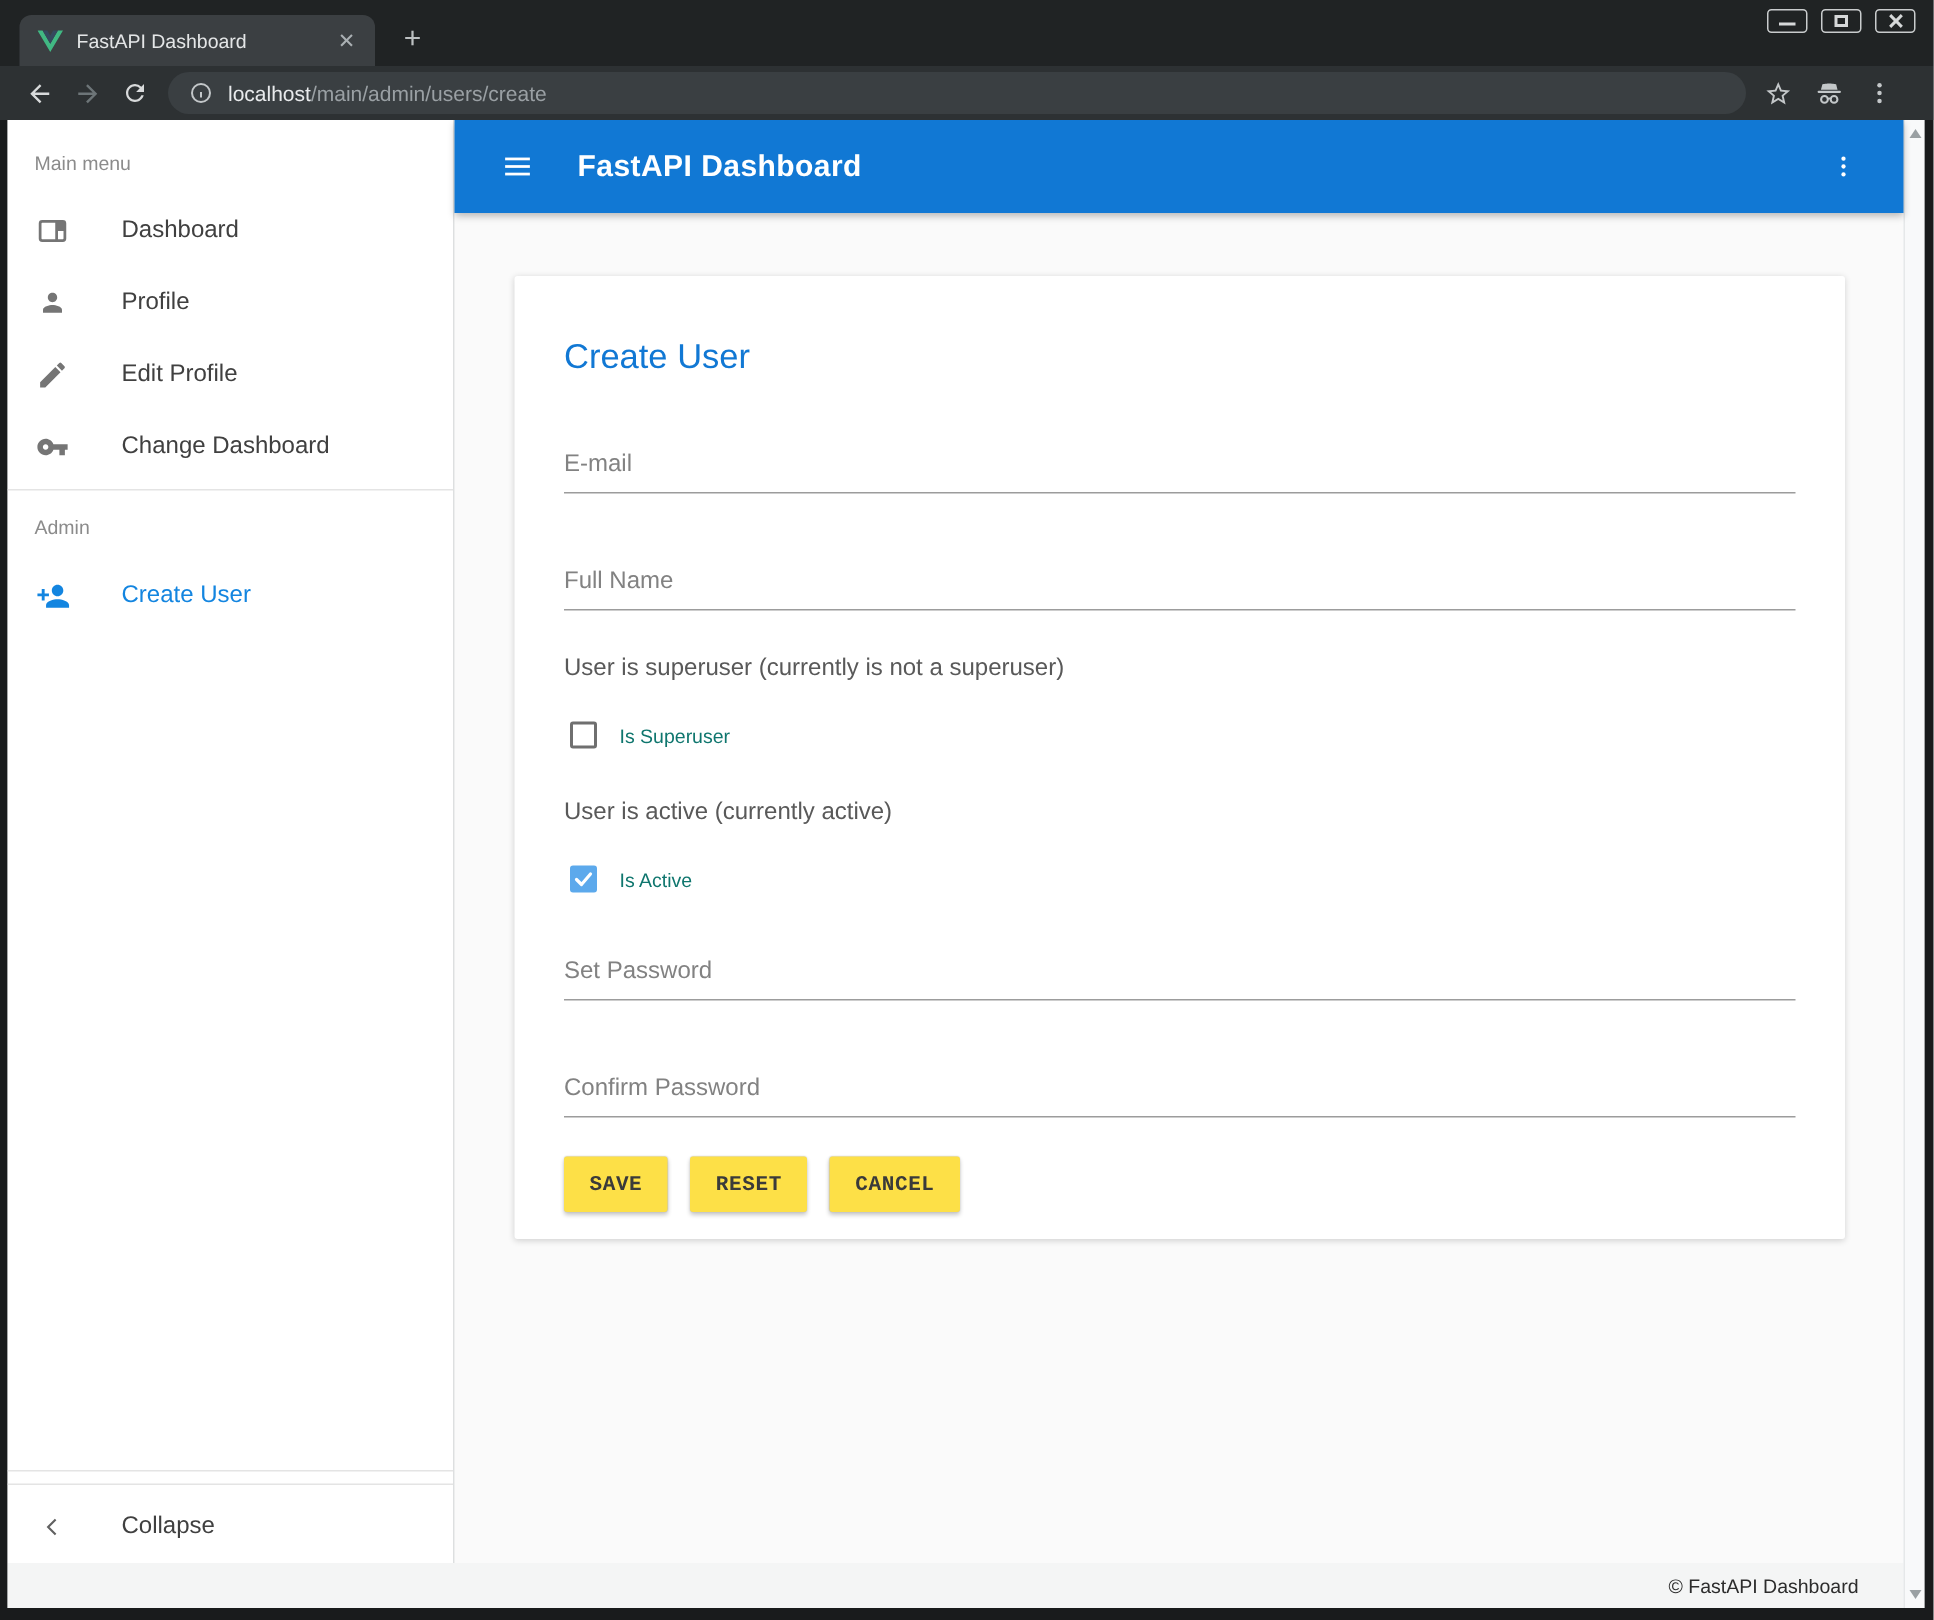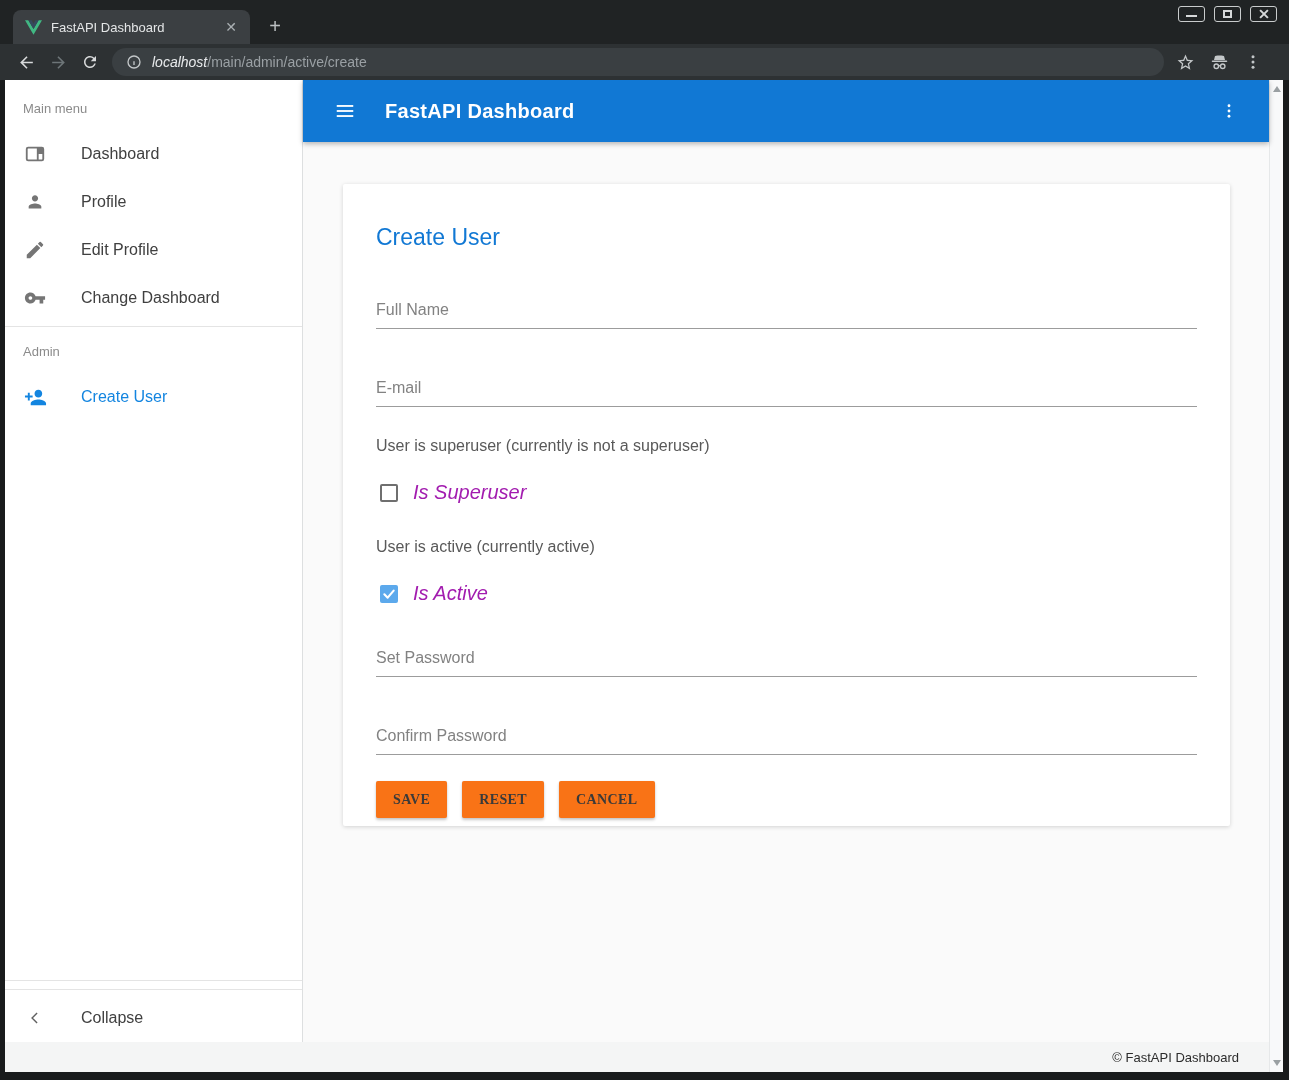--- a/index.html
+++ b/index.html
@@ -21,21 +21,21 @@
   .win-btn .x1, .win-btn .x2 { position:absolute; left:50%; top:50%; width:11px; height:2px; background:#d6d8d9; }
   .win-btn .x1 { transform:translate(-50%,-50%) rotate(45deg); }
   .win-btn .x2 { transform:translate(-50%,-50%) rotate(-45deg); }
 
   .toolbar { position:absolute; top:44px; left:0; width:1289px; height:36px; background:#2d3133;
              display:flex; align-items:center; }
   .nav-ic { width:32px; height:30px; display:flex; align-items:center; justify-content:center; }
   .urlbar { margin-left:6px; width:1052px; height:28px; background:#3a3f42; border-radius:14px;
             display:flex; align-items:center; padding:0 14px; }
   .url-text { font-size:14px; margin-left:10px; color:#9aa0a4; white-space:nowrap; }
-  .url-text .host { color:#e8eaec;font-style:italic; }
+  .url-text .host { color:#e8eaec; }
   .tool-right { display:flex; align-items:center; margin-left:12px; gap:14px; }
 
   
   .page { position:absolute; top:80px; left:5px; width:1278px; height:992px; background:#fafafa; overflow:hidden; }
 
   .scrollbar { position:absolute; top:0; right:0; width:14px; height:992px; background:#f8f9fa; border-left:1px solid #e6e8e9; }
   .sb-up, .sb-down { position:absolute; left:3px; width:0; height:0; }
   .sb-up { top:6px; border-left:4px solid transparent; border-right:4px solid transparent; border-bottom:6px solid #9aa0a3; }
   .sb-down { bottom:6px; border-left:4px solid transparent; border-right:4px solid transparent; border-top:6px solid #9aa0a3; }
 
@@ -69,26 +69,26 @@
                   font-family:"Liberation Sans", sans-serif; font-size:16px; color:#333;
                   padding:4px 0 9px 0; border-bottom:1px solid #9c9c9c; }
   .mfield input::placeholder { color:#828282; opacity:1; }
 
   .hint { margin-top:30px; font-size:16px; color:#595959; }
   .checkrow { margin-top:26px; display:flex; align-items:center; padding-left:4px; }
   .cbox { width:18px; height:18px; border-radius:2px; position:relative; flex:0 0 18px; }
   .cbox.unchecked { border:2px solid #6f6f6f; background:#fff; }
   .cbox.checked { background:#5ca9ec; }
   .cbox.checked svg { position:absolute; left:1px; top:1px; }
-  .checkrow .clbl { margin-left:15px; font-size:20px; color:#a21caf;font-style:italic; }
+  .checkrow .clbl { margin-left:15px; font-size:13px; color:#0f766e; }
 
   .btnrow { margin-top:26px; display:flex; }
-  .mbtn { height:37px; padding:0 17px; background:#f97316; border:none; border-radius:2px;
+  .mbtn { height:37px; padding:0 17px; background:#fde047; border:none; border-radius:2px;
           box-shadow:0 2px 3px rgba(0,0,0,.22), 0 0 1px rgba(0,0,0,.15);
-          font-family:Liberation Serif, serif; font-size:14px; font-weight:bold;
+          font-family:Liberation Mono, monospace; font-size:14px; font-weight:bold;
           color:#3a3a3a; letter-spacing:.4px; margin-right:15px; cursor:pointer; }
 
   .gap34 { margin-top:34px; }
 </style>
 </head>
 <body>
 
 <div class="tabstrip">
   <div class="tab">
     <span style="display:flex;">
@@ -132,21 +132,21 @@
       </svg>
   </div>
   <div class="urlbar">
     <span style="display:flex;">
       <svg width="16" height="16" viewBox="0 0 24 24" fill="none" stroke="#c3c7c9" stroke-width="2">
         <circle cx="12" cy="12" r="9"></circle>
           <line x1="12" y1="11" x2="12" y2="16.5"></line>
           <line x1="12" y1="7.2" x2="12" y2="7.3"></line>
       </svg>
     </span>
-    <span class="url-text"><span class="host">localhost</span><span>/main/admin/active/create</span></span>
+    <span class="url-text"><span class="host">localhost</span><span>/main/admin/users/create</span></span>
   </div>
   <div class="tool-right">
     <span style="display:flex;">
       <svg width="19" height="19" viewBox="0 0 24 24" fill="#c3c7c9">
           <path d="M22 9.24l-7.19-.62L12 2 9.19 8.63 2 9.24l5.46 4.73L5.82 21 12 17.27 18.18 21l-1.63-7.03L22 9.24zM12 15.4l-3.76 2.27 1-4.28-3.32-2.88 4.38-.38L12 6.1l1.71 4.04 4.38.38-3.32 2.88 1 4.28L12 15.4z"></path>
         </svg>
     </span>
     <span style="display:flex;">
       <svg width="21" height="19" viewBox="0 0 24 22">
         <path d="M12 3c-3.2 0-5.3.7-5.3.7L5.6 8h12.8l-1.1-4.3S15.2 3 12 3z" fill="#c3c7c9"></path>
@@ -252,25 +252,25 @@
             <circle cx="12" cy="12" r="1.9"></circle>
             <circle cx="12" cy="19" r="1.9"></circle>
           </svg>
       </span>
     </div>
 
     <div class="card">
       <div class="card-title">Create User</div>
 
       <div class="mfield">
+        <input type="text" placeholder="E-mail" style="">
+      </div>
+
+      <div class="mfield">
         <input type="text" placeholder="Full Name" style="">
-      </div>
-
-      <div class="mfield">
-        <input type="text" placeholder="E-mail" style="">
       </div>
 
       <div class="hint">User is superuser (currently is not a superuser)</div>
       <div class="checkrow">
         <span class="cbox unchecked"></span>
         <span class="clbl">Is Superuser</span>
       </div>
 
       <div class="hint gap34">User is active (currently active)</div>
       <div class="checkrow">

